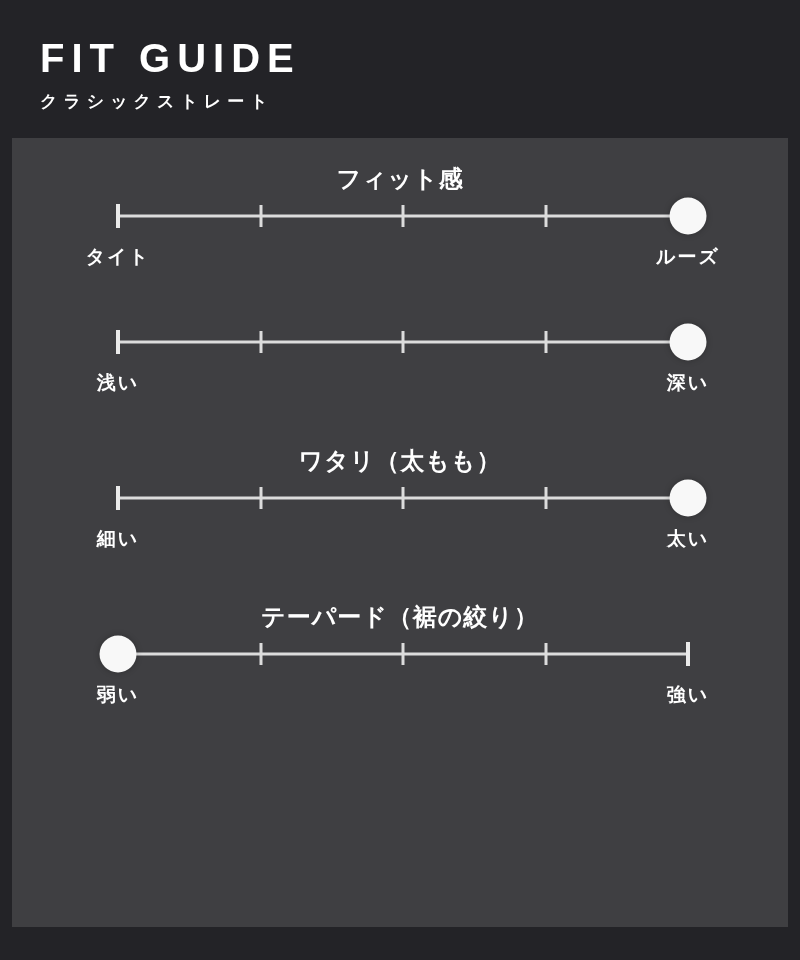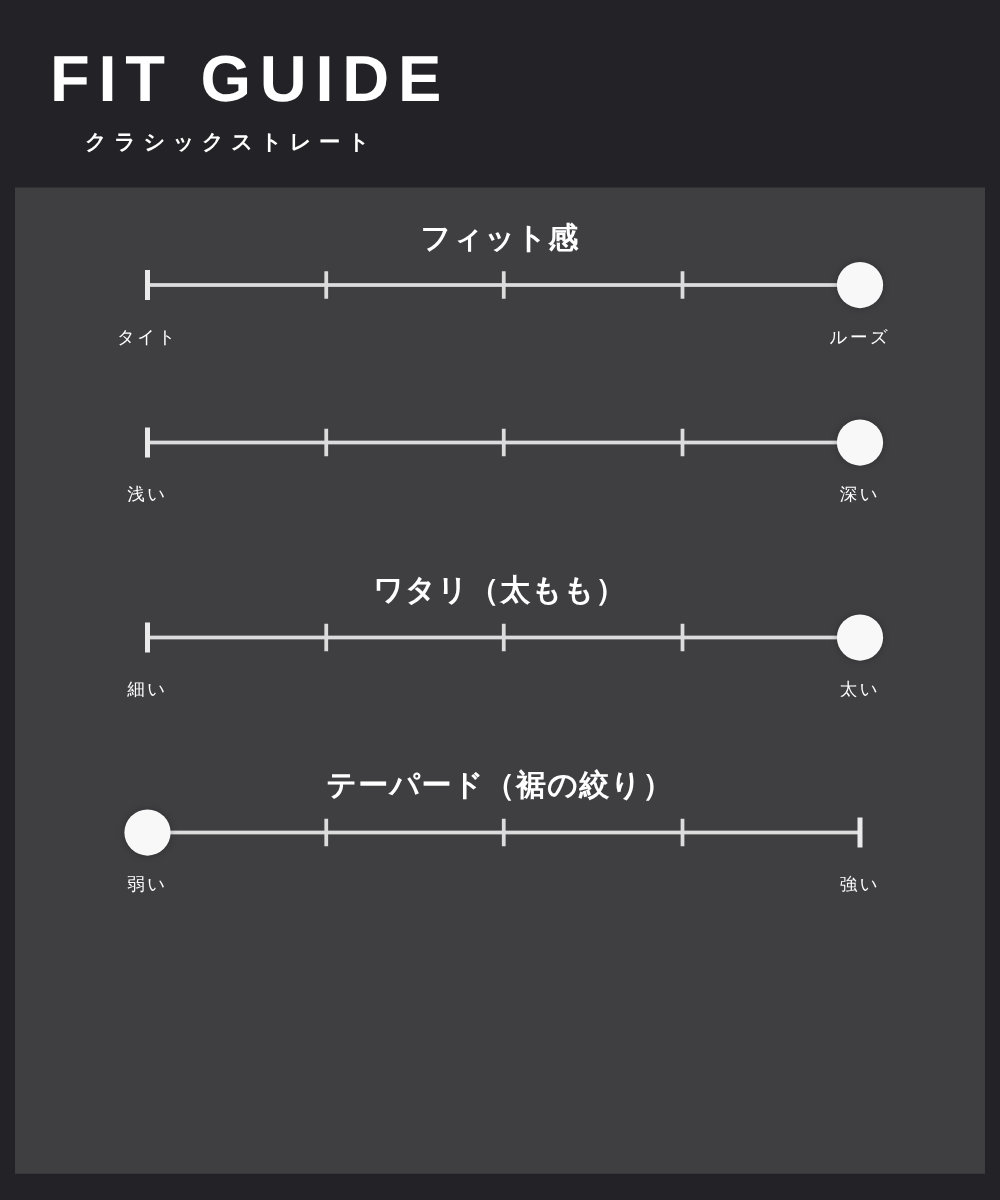--- a/index.html
+++ b/index.html
@@ -14,34 +14,33 @@
   body{
     width:800px;height:960px;
     background:var(--bg);
     font-family:"Liberation Sans","DejaVu Sans",sans-serif;
     color:var(--text);
     overflow:hidden;
   }
   .header{padding:38px 40px 0 40px;}
   .title{
     margin:0;
-    font-size:52px;
+    font-size:40px;
     font-weight:bold;
     letter-spacing:7px;
     line-height:1;
     color:var(--text);
   }
   .subtitle{
     margin-top:15px;
     font-size:17px;
     font-weight:bold;
     letter-spacing:6px;
     line-height:1;
     color:var(--text);
-    margin-left:28px;
   }
   .panel{
     margin:28px 12px 0 12px;
     width:776px;
     height:789px;
     background:var(--panel);
     padding:26px 0 28px 0;
   }
   .scale{
     margin-bottom:50px;
@@ -86,22 +85,22 @@
     transform:translate(-50%,-50%);
     background:var(--knob);
     box-shadow:0 0 6px rgba(0,0,0,0.25);
   }
   .scale-labels{
     position:relative;
     width:570px;
     margin-left:106px;
     margin-top:6px;
     height:26px;
-    font-size:14px;
-    font-weight:normal;
+    font-size:19px;
+    font-weight:bold;
     letter-spacing:2px;
     line-height:26px;
   }
   .label-min{
     position:absolute;left:0;
     transform:translateX(-50%);
     white-space:nowrap;
   }
   .label-max{
     position:absolute;right:0;

